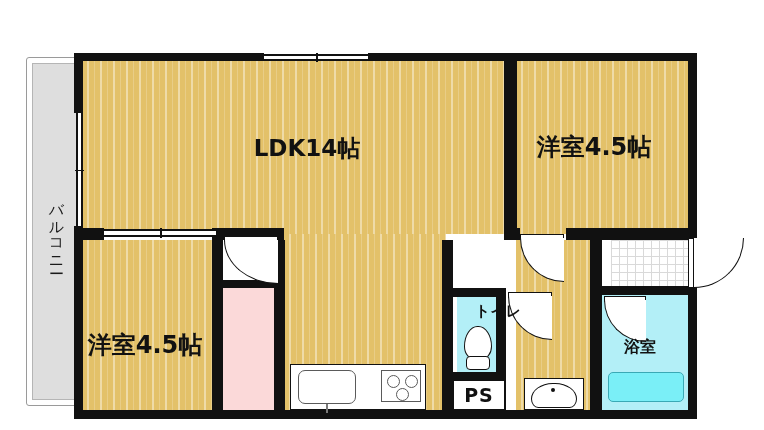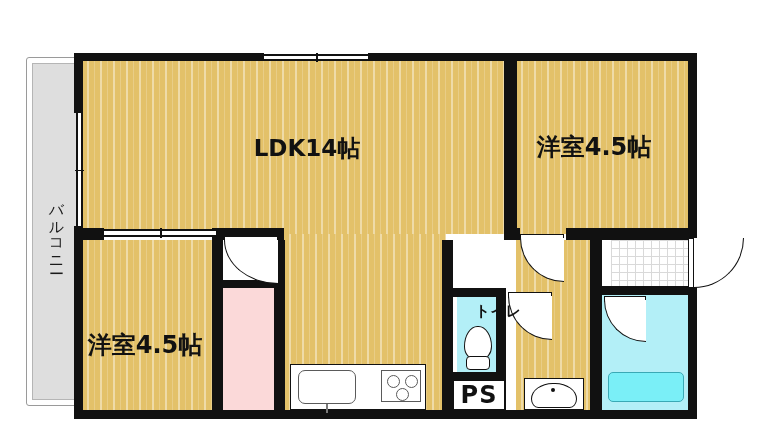--- a/index.html
+++ b/index.html
@@ -55,21 +55,21 @@
   .door-leaf{background:#ffffff;border:1.6px solid #111;}
 
   
   .room-label{
     color:#111111;font-weight:600;white-space:nowrap;
     display:flex;align-items:center;justify-content:center;}
   .lbl-lg{font-size:23px;letter-spacing:0px;}
   .lbl-md{font-size:24px;letter-spacing:0px;}
   .lbl-sm{font-size:16px;letter-spacing:0px;}
   .lbl-xs{font-size:15px;letter-spacing:0px;}
-  .lbl-ps{font-size:24px;font-weight:700;letter-spacing:1px;}
+  .lbl-ps{font-size:19px;font-weight:700;letter-spacing:1px;}
   .counter{background:#ffffff;border:1.4px solid #111;}
   .sink{background:#ffffff;border:1.2px solid #5a5a5a;border-radius:7px;}
   .stove{background:#ffffff;border:1.2px solid #5a5a5a;}
   .burner{position:absolute;border:1.2px solid #5a5a5a;border-radius:50%;background:#ffffff;}
   .toilet-bowl{background:#ffffff;border:1.5px solid #111;border-radius:48% 48% 40% 40%/60% 60% 40% 40%;}
   .toilet-tank{background:#ffffff;border:1.5px solid #111;border-radius:4px;}
   .tub{background:#7aeff7;border:1.4px solid #3aa9b5;border-radius:5px;}
   .basin-box{background:#ffffff;border:1.4px solid #111;}
   .basin-bowl{background:#ffffff;border:1.3px solid #111;border-radius:52% 52% 8px 8px/70% 70% 10px 10px;}
   .basin-dot{background:#111;border-radius:50%;}
@@ -205,14 +205,15 @@
   <div class="abs room-label lbl-md" style="left:520px;top:132px;width:148px;height:30px;">洋室4.5帖</div>
 
   <div class="abs room-label lbl-md" style="left:80px;top:330px;width:130px;height:30px;">洋室4.5帖</div>
 
 
   <div class="abs room-label lbl-xs" style="left:474px;top:300px;width:48px;height:22px;">トイレ</div>
 
   <div class="abs room-label lbl-ps" style="left:455px;top:381px;width:48px;height:28px;">PS</div>
 
 
+  <div class="abs room-label lbl-sm" style="left:608px;top:334px;width:64px;height:26px;">浴室</div>
 
 </div>
 
 </body></html>

